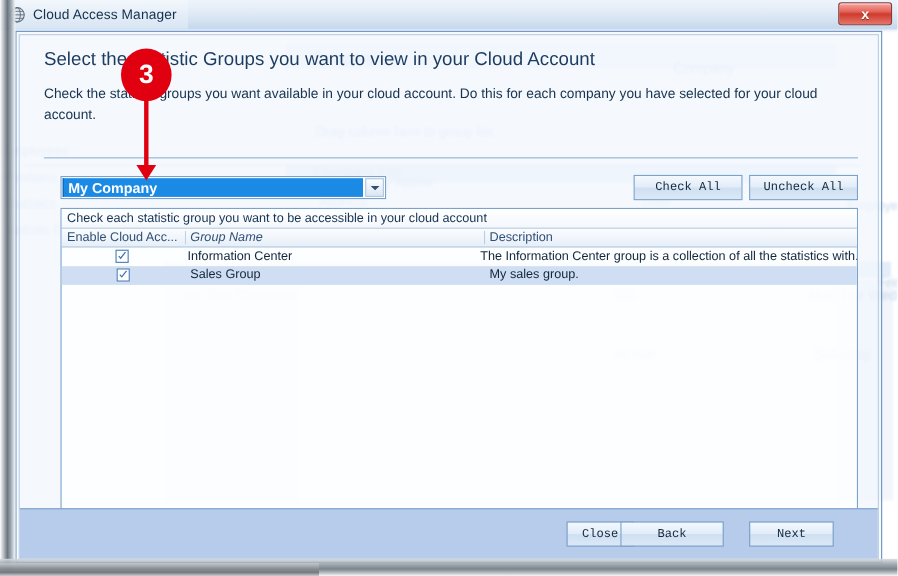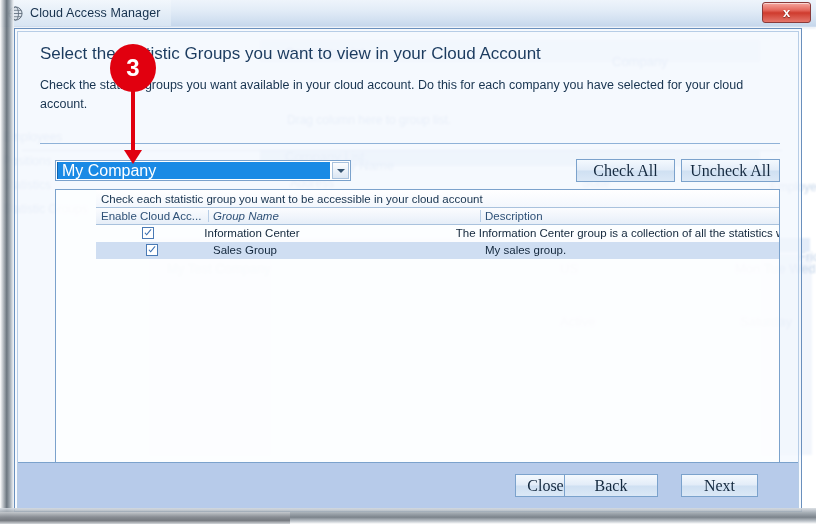--- a/index.html
+++ b/index.html
@@ -156,61 +156,61 @@
     position: absolute; left: 37px; top: 128px;
     width: 296px; height: 21px;
     border: 1px solid #7ba2cc;
     background: #ffffff;
     display: flex; align-items: stretch;
   }
   .combo-val {
     flex: 1 1 auto;
     background: #1a8ae5;
     color: #ffffff;
-    font-size: 16px;
+    font-size: 13px;
     display: flex; align-items: center;
     padding-left: 4px;
     border-left: 1px solid #0e63b0;
     margin: 1px 0 1px 1px;
+    font-weight: bold;
   }
   .combo-arrow {
     width: 17px; margin: 1px 1px 1px 2px;
     background: linear-gradient(180deg,#fcfdfe 0%,#eaf1f9 55%,#dbe6f3 100%);
     border: 1px solid #a9c2dd;
     display: flex; align-items: center; justify-content: center;
     cursor: pointer;
   }
   .combo-arrow i {
     display: block;
     width: 0; height: 0;
     border-left: 4px solid transparent;
     border-right: 4px solid transparent;
     border-top: 4px solid #33516e;
   }
 
   
   .btn {
     border: 1px solid #7ba2cc;
     background: linear-gradient(180deg,#f4f9fe 0%,#e2ecf8 48%,#cfe0f2 52%,#dbe8f6 100%);
-    font-size: 16px; color: #14293f;
+    font-size: 11px; color: #14293f;
     display: flex; align-items: center; justify-content: center;
     cursor: pointer;
-    font-family: Liberation Serif, serif;
+    font-family: Liberation Mono, monospace;
   }
   .btn-check-all  { position: absolute; left: 558px; top: 127px; width: 99px; height: 23px; }
   .btn-uncheck-all{ position: absolute; left: 663px; top: 127px; width: 99px; height: 23px; }
 
   
   .grid {
     position: absolute; left: 37px; top: 157px;
     width: 725px; height: 297px;
     border: 1px solid #7ba2cc;
     background: rgba(255,255,255,0.72);
     overflow: hidden;
-    padding-left: 40px;
   }
   .grid-caption {
     height: 18px;
     background: linear-gradient(180deg,#ffffff 0%,#f3f7fd 100%);
     border-bottom: 1px solid #a9c2dd;
     display: flex; align-items: center;
     padding-left: 5px;
     font-size: 11.5px; color: #17334f;
   }
   .grid-head {

